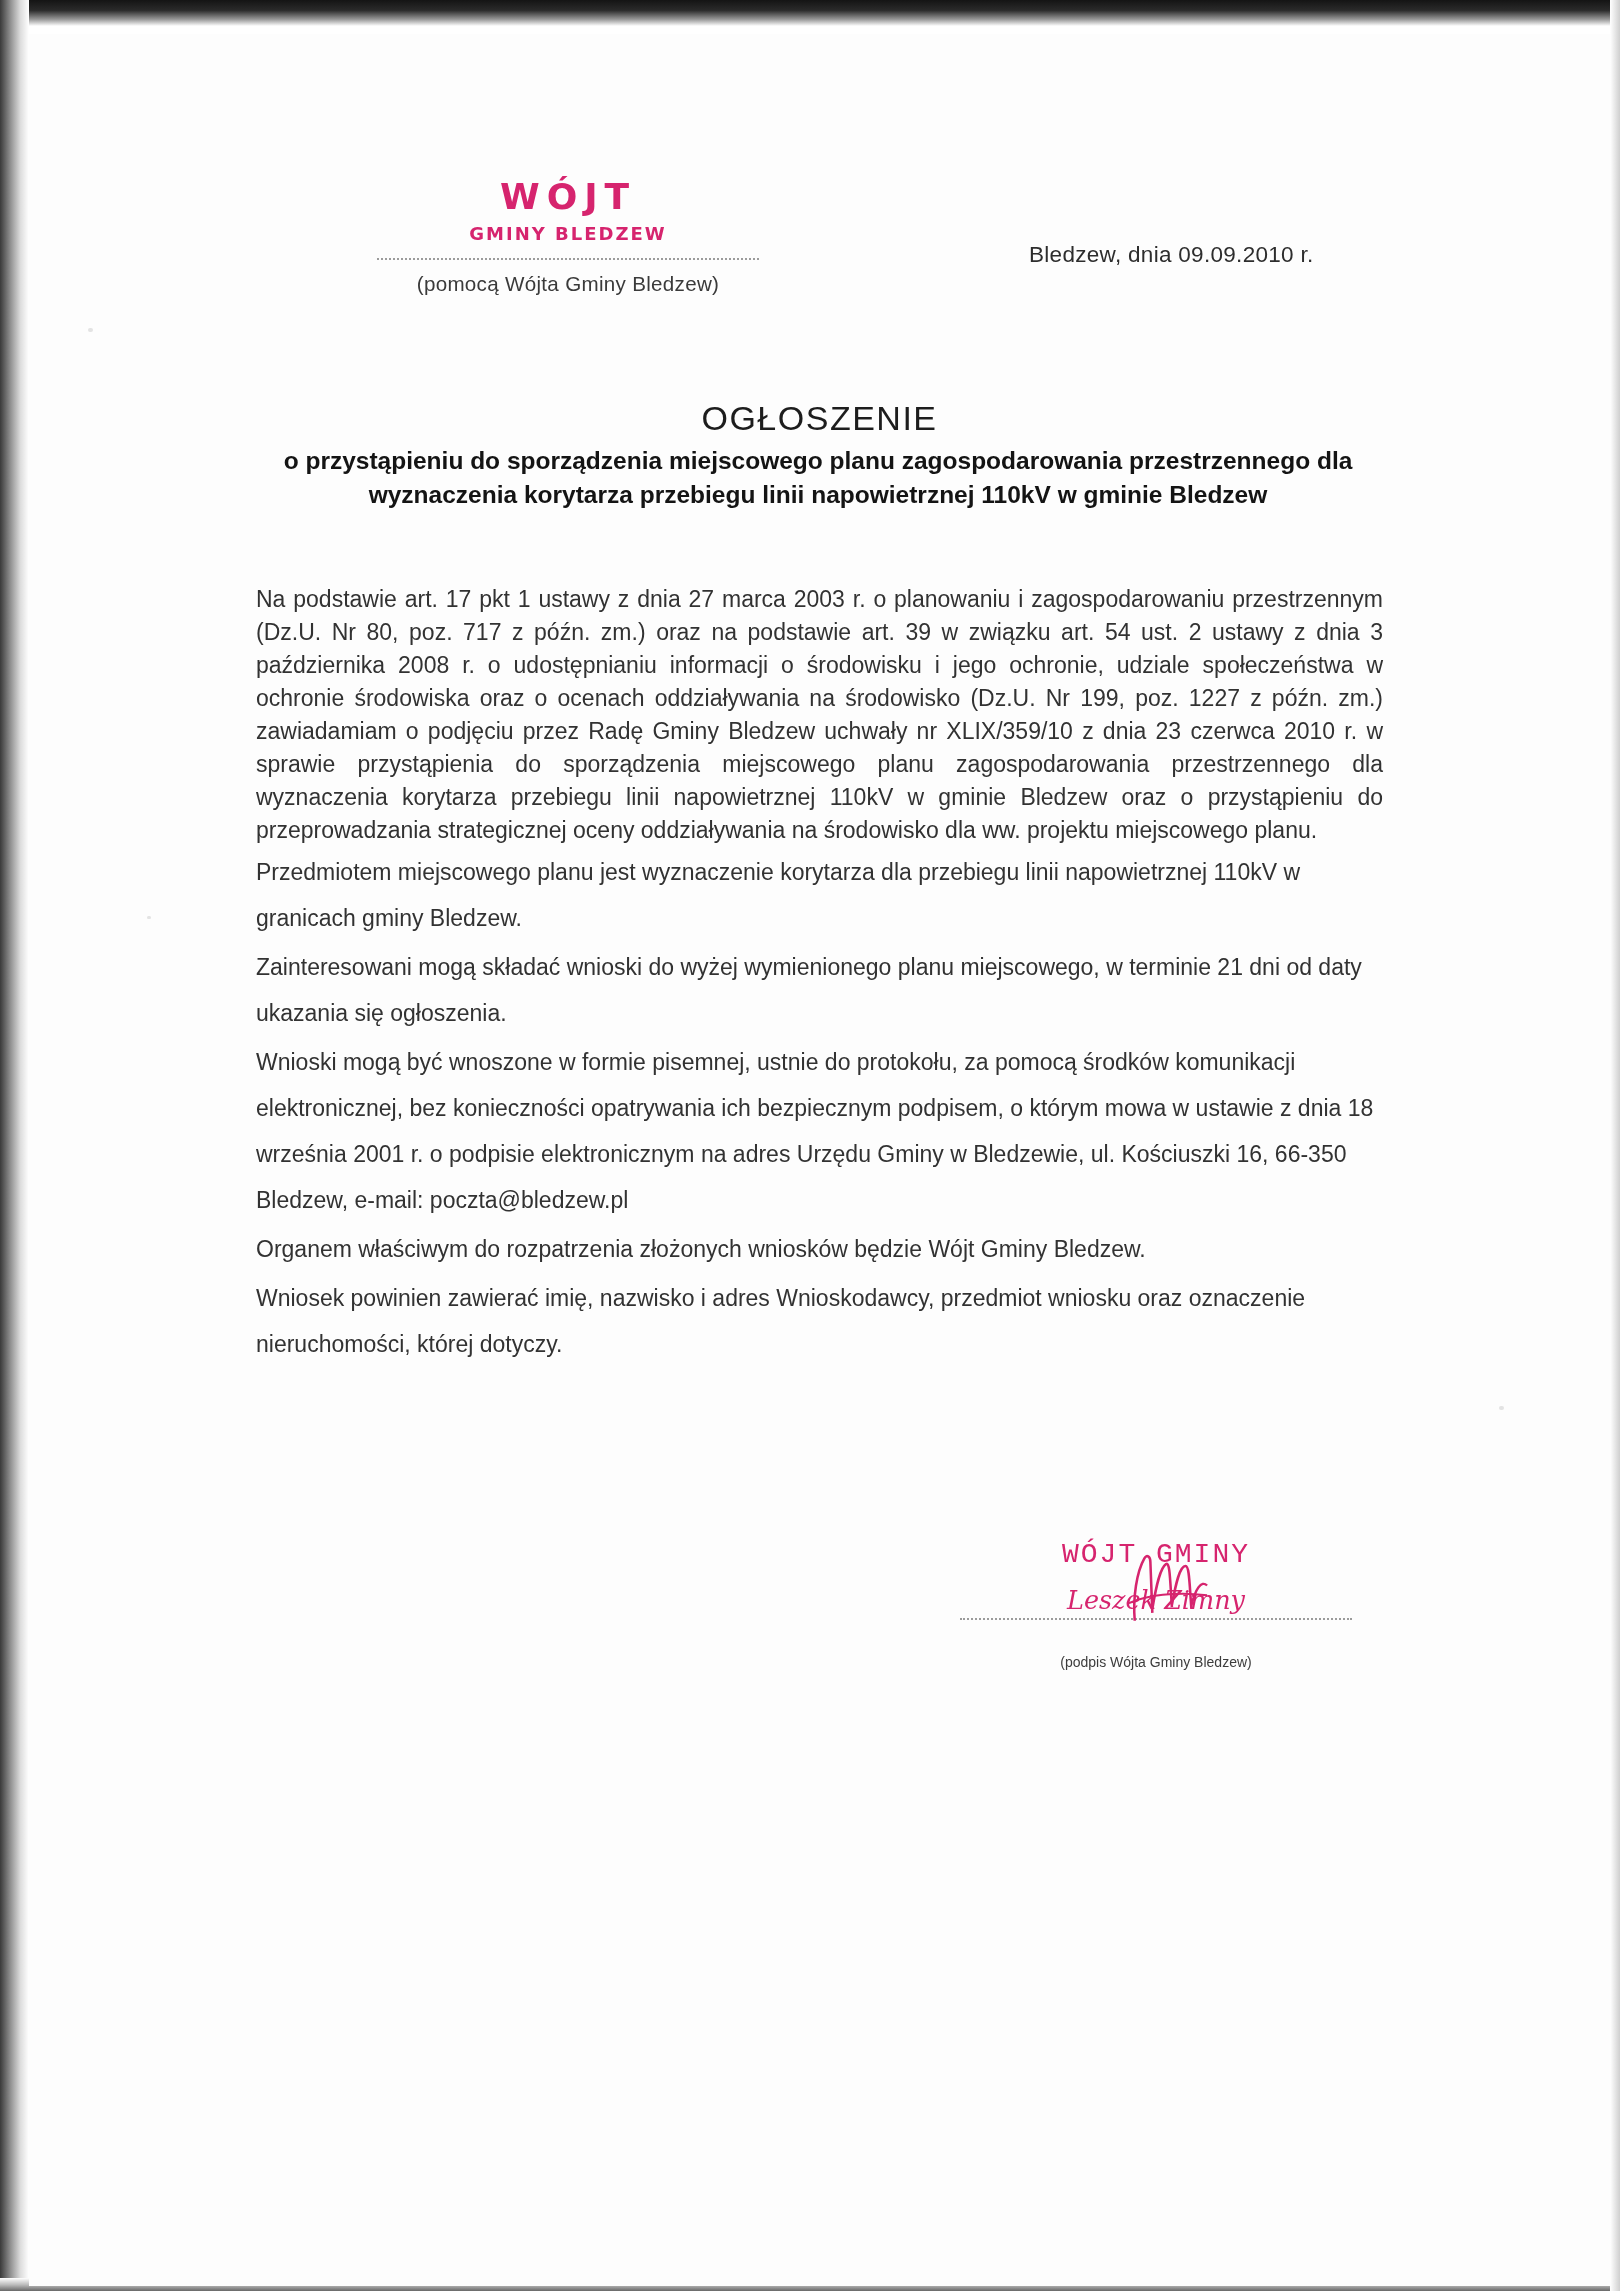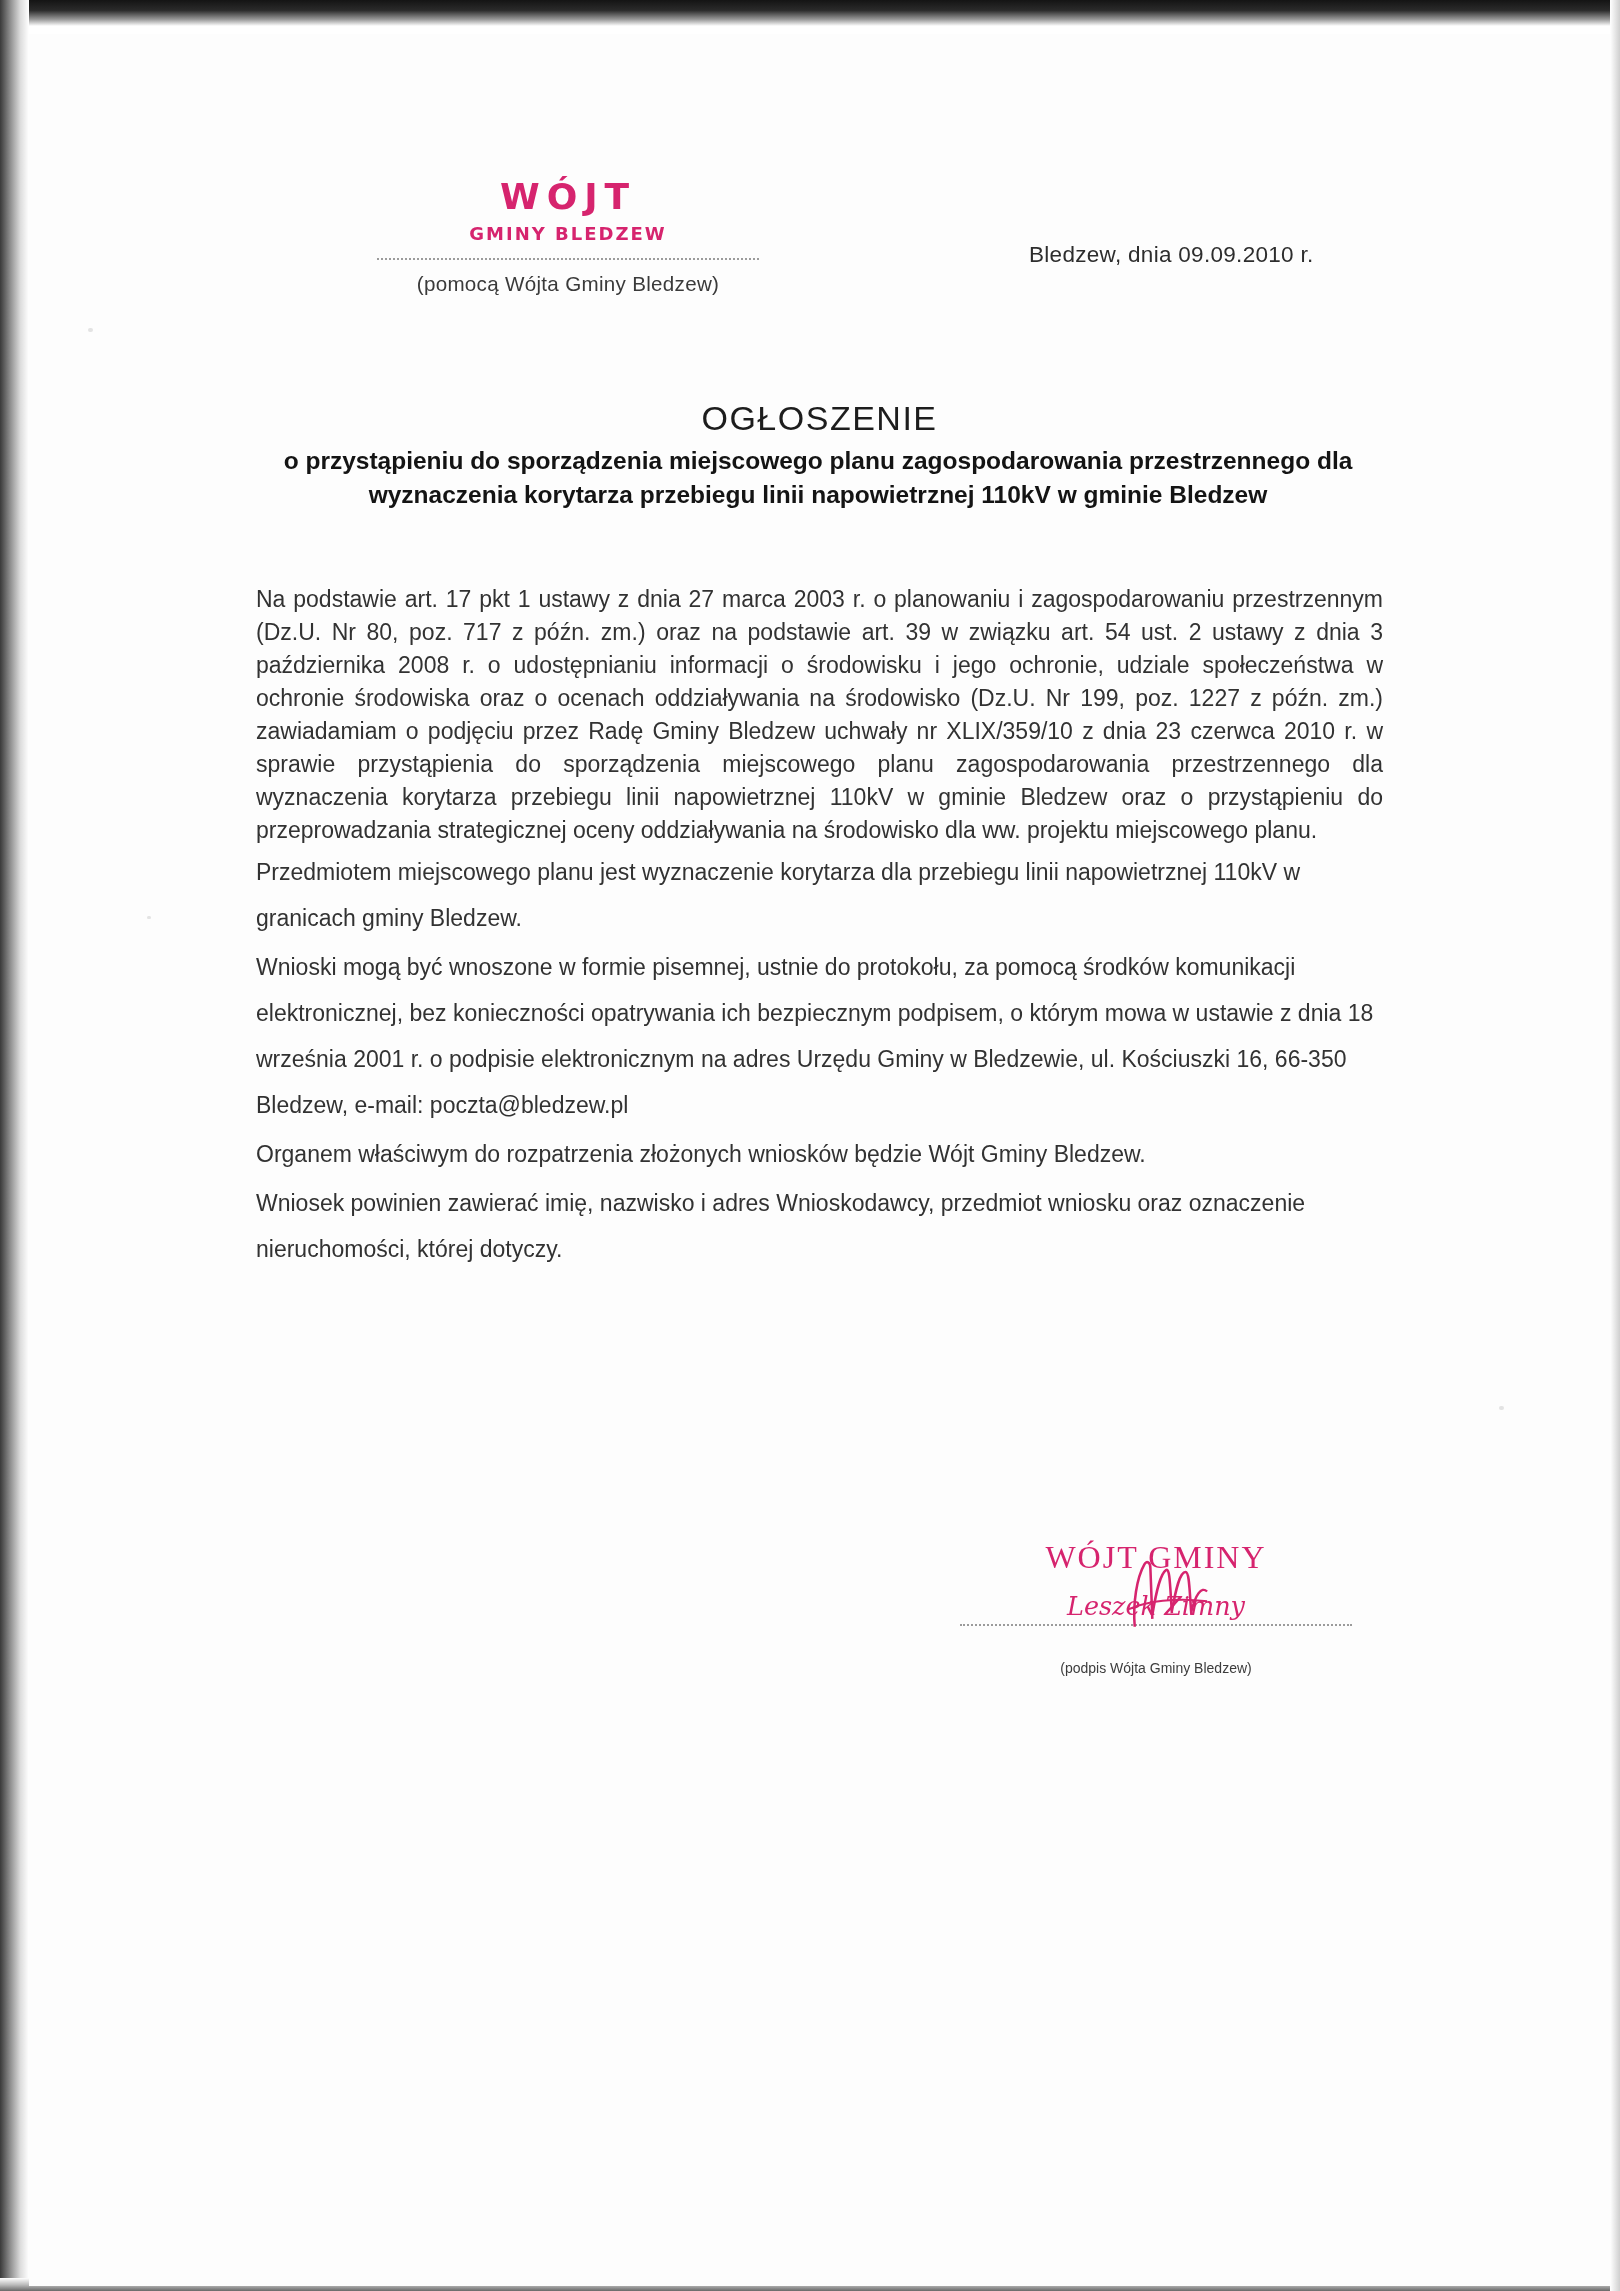--- a/index.html
+++ b/index.html
@@ -146,23 +146,23 @@
 
   
   .sig-wrap {
     position: absolute;
     left: 921px;
     top: 1505px;
     width: 412px;
     text-align: center;
   }
   .sig-title {
-    font-family: Liberation Serif, serif;
-    color: #d6246e;
-    font-size: 32px;
+    font-family: Liberation Mono, monospace;
+    color: #d6246e;
+    font-size: 28px;
     letter-spacing: 2px;
   }
   .sig-script {
     position: relative;
     margin-top: 15.7px;
     height: 43px;
   }
   .sig-name {
     font-family: "DejaVu Serif", serif;
     font-style: italic;
@@ -222,20 +222,21 @@
     </div>
 
     <div class="place-date">Bledzew, dnia 09.09.2010 r.</div>
 
     <div class="title-main">OGŁOSZENIE</div>
     <div class="title-sub">o przystąpieniu do sporządzenia miejscowego planu zagospodarowania przestrzennego dla wyznaczenia korytarza przebiegu linii napowietrznej 110kV w gminie Bledzew</div>
 
     <div class="body-text">
       <p class="para-just">Na podstawie art. 17 pkt 1 ustawy z dnia 27 marca 2003 r. o planowaniu i zagospodarowaniu przestrzennym (Dz.U. Nr 80, poz. 717 z późn. zm.) oraz na podstawie art. 39 w związku art. 54 ust. 2 ustawy z dnia 3 października 2008 r. o udostępnianiu informacji o środowisku i jego ochronie, udziale społeczeństwa w ochronie środowiska oraz o ocenach oddziaływania na środowisko (Dz.U. Nr 199, poz. 1227 z późn. zm.) zawiadamiam o podjęciu przez Radę Gminy Bledzew uchwały nr XLIX/359/10 z dnia 23 czerwca 2010 r. w sprawie przystąpienia do sporządzenia miejscowego planu zagospodarowania przestrzennego dla wyznaczenia korytarza przebiegu linii napowietrznej 110kV w gminie Bledzew oraz o przystąpieniu do przeprowadzania strategicznej oceny oddziaływania na środowisko dla ww. projektu miejscowego planu.</p>
       <p class="para">Przedmiotem miejscowego planu jest wyznaczenie korytarza dla przebiegu linii napowietrznej 110kV w granicach gminy Bledzew.</p>
+      <p class="para">Zainteresowani mogą składać wnioski do wyżej wymienionego planu miejscowego, w terminie 21 dni od daty ukazania się ogłoszenia.</p>
       <p class="para">Wnioski mogą być wnoszone w formie pisemnej, ustnie do protokołu, za pomocą środków komunikacji elektronicznej, bez konieczności opatrywania ich bezpiecznym podpisem, o którym mowa w ustawie z dnia 18 września 2001 r. o podpisie elektronicznym na adres Urzędu Gminy w Bledzewie, ul. Kościuszki 16, 66-350 Bledzew, e-mail: poczta@bledzew.pl</p>
       <p class="para">Organem właściwym do rozpatrzenia złożonych wniosków będzie Wójt Gminy Bledzew.</p>
       <p class="para">Wniosek powinien zawierać imię, nazwisko i adres Wnioskodawcy, przedmiot wniosku oraz oznaczenie nieruchomości, której dotyczy.</p>
     </div>
 
     <div class="sig-wrap">
       <div class="sig-title">WÓJT GMINY</div>
       <div class="sig-script">
         <div class="sig-dotted"></div>
         <span class="sig-name">Leszek Zimny</span>

